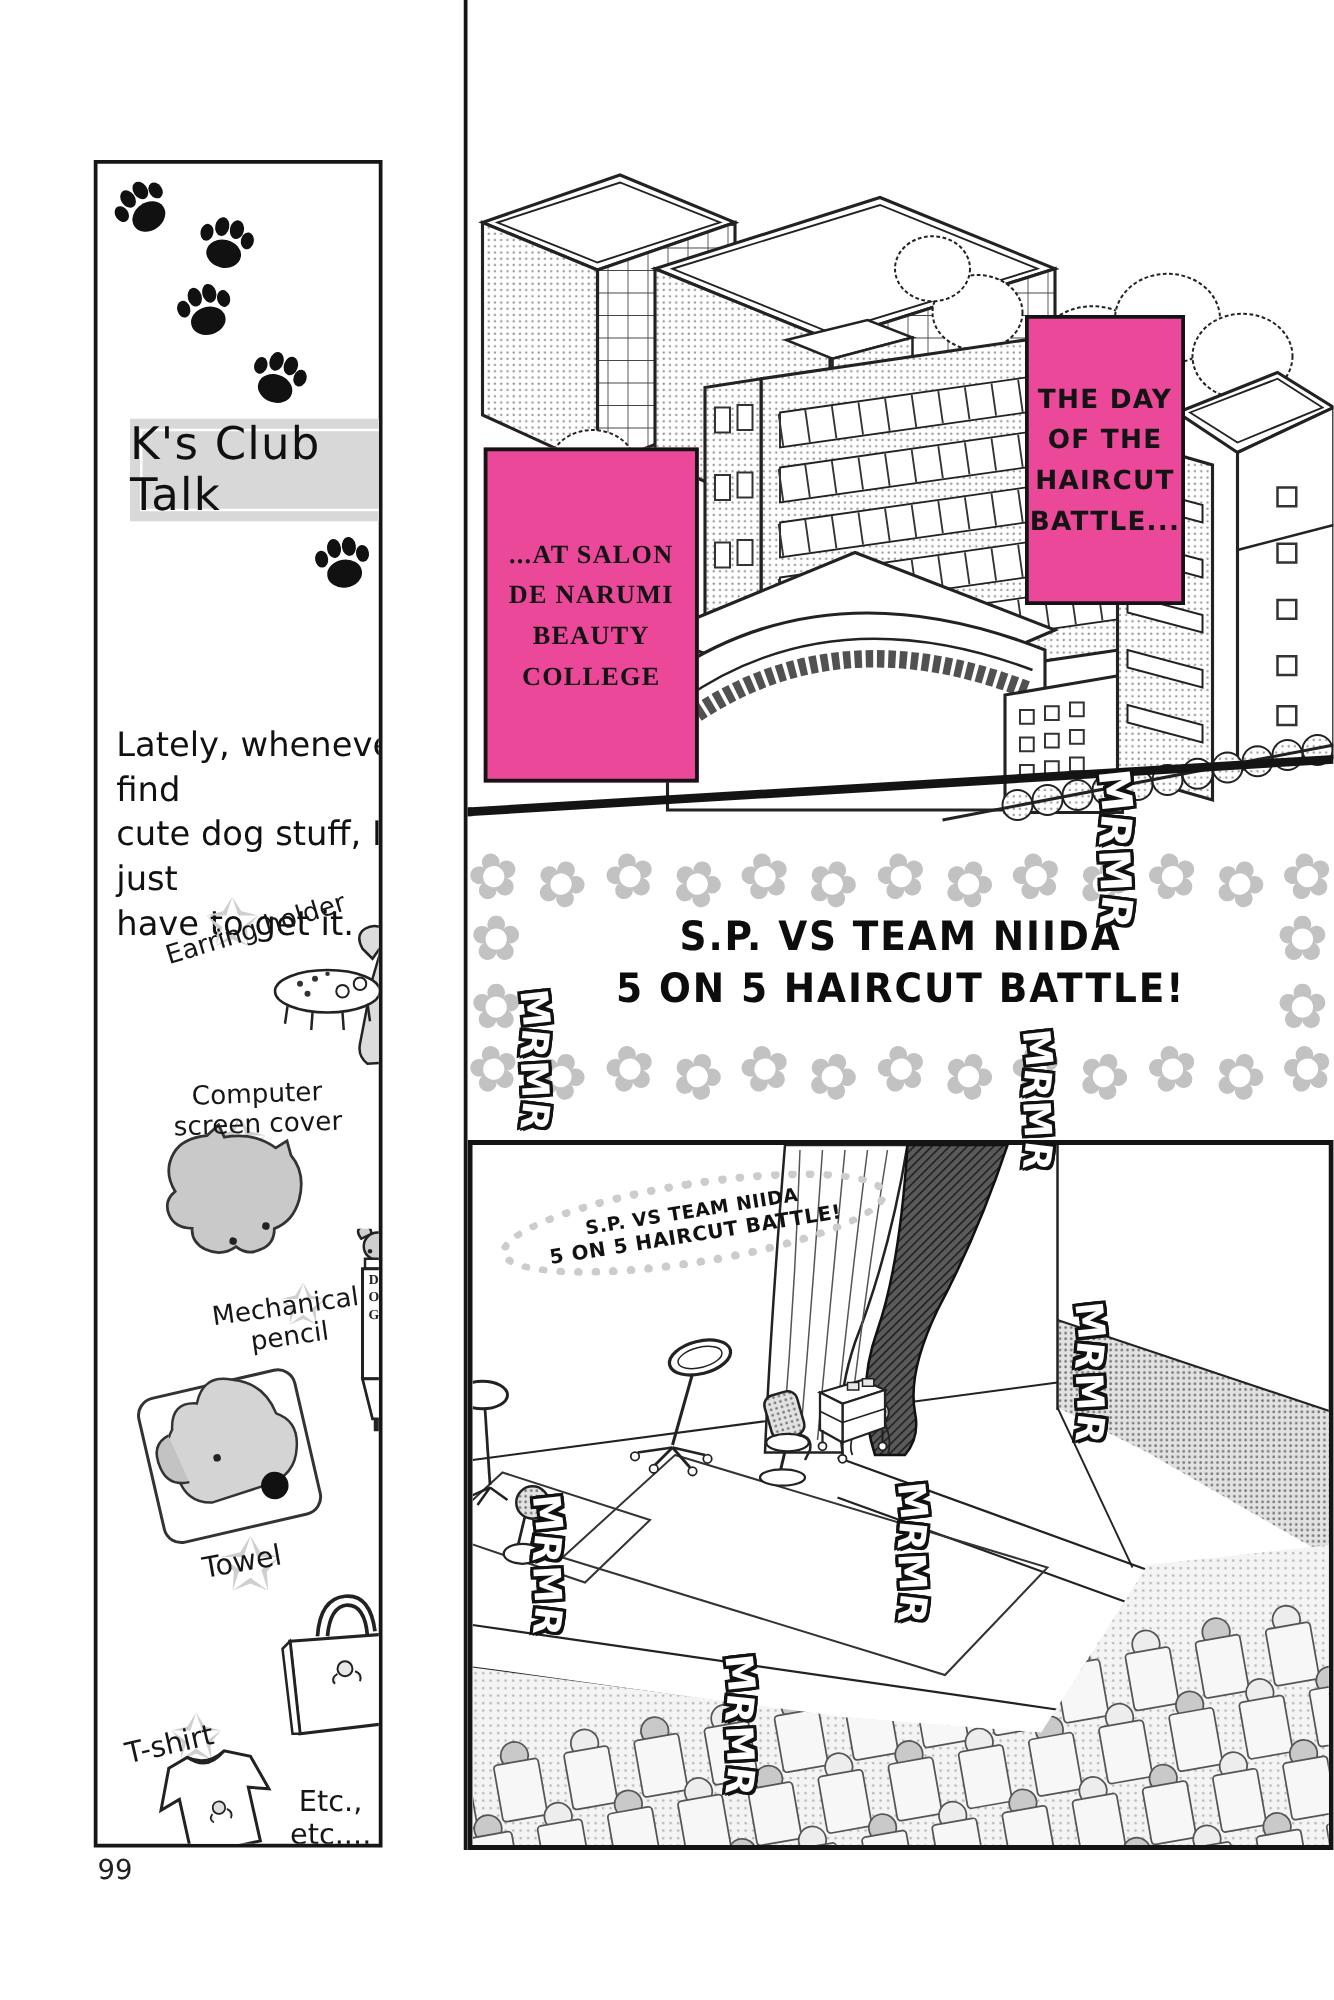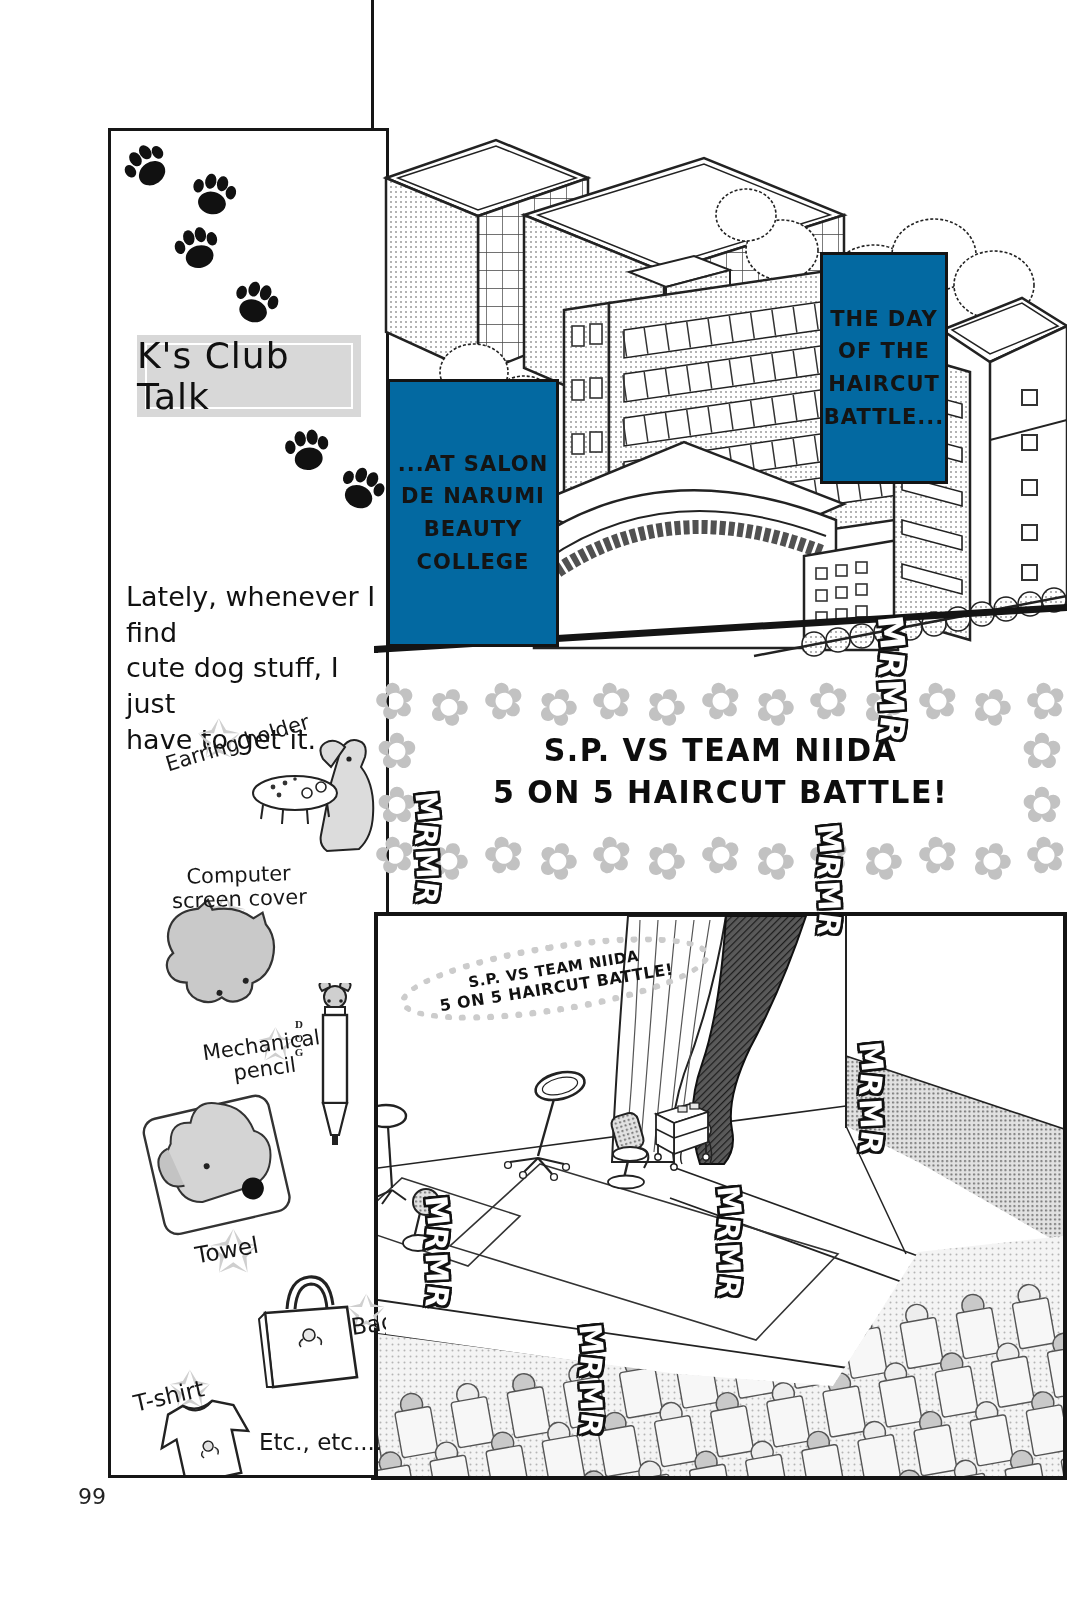--- a/index.html
+++ b/index.html
@@ -5,42 +5,42 @@
   html,body{margin:0;padding:0;background:#ffffff;}
   #page{position:relative;width:1067px;height:1600px;background:#ffffff;overflow:hidden;
         font-family:"DejaVu Sans",sans-serif;color:#141414;}
   .abs{position:absolute;}
   .prelines{white-space:pre-line;}
 
   
   #divider{left:371px;top:0;width:3px;height:1480px;background:#161616;}
 
   
-  #sidebar{left:75px;top:128px;width:281px;height:1350px;border:3px solid #161616;
-           box-sizing:border-box;background:#fff;overflow:hidden;margin-left:33px;}
+  #sidebar{left:75px;top:128px;width:231px;height:1350px;border:3px solid #161616;
+           box-sizing:border-box;background:#fff;overflow:hidden;}
   .paw{position:absolute;width:48px;height:44px;}
   #title-box{position:absolute;left:26px;top:204px;width:224px;height:82px;background:#d8d8d8;
              box-shadow:inset 0 0 0 8px #d8d8d8, inset 0 0 0 10px #ffffff;
              display:flex;align-items:center;justify-content:center;}
   #title-box span{font-size:36px;letter-spacing:1px;color:#101010;}
   #intro{position:absolute;left:15px;top:448px;width:260px;font-size:27px;line-height:1.32;color:#111;}
   .item-label{position:absolute;font-size:21px;line-height:1.15;color:#161616;text-align:center;z-index:3;}
   .star{position:absolute;font-size:52px;color:#cfcfcf;z-index:1;line-height:1;}
   .illus{position:absolute;z-index:2;}
   #pencil-brand{position:absolute;left:215px;top:893px;width:16px;font-size:11px;font-weight:bold;
                 writing-mode:vertical-lr;text-orientation:upright;letter-spacing:2px;color:#222;z-index:4;}
   #page-num{left:78px;top:1484px;font-size:22px;color:#222;}
 
   
   #panel-college{left:374px;top:0;width:693px;height:662px;}
   #panel-college svg{position:absolute;left:0;top:0;}
-  .caption{position:absolute;background:#0369a1;border:3px solid #141414;z-index:4;
+  .caption{position:absolute;background:#ec4899;border:3px solid #141414;z-index:4;
            display:flex;align-items:center;justify-content:center;text-align:center;
            font-weight:bold;font-size:21px;line-height:1.55;letter-spacing:1px;}
-  #cap-salon{left:13px;top:379px;width:166px;height:262px;}
+  #cap-salon{left:13px;top:358px;width:166px;height:262px;font-family:Liberation Serif, serif;}
   #cap-day{left:446px;top:252px;width:122px;height:226px;}
 
   
   #flower-banner{left:374px;top:676px;width:693px;height:204px;z-index:2;}
   .flower-row{position:absolute;left:0;right:0;display:flex;justify-content:space-between;
               font-size:50px;color:#c2c2c2;line-height:1;}
   .flower-row span:nth-child(2n){transform:translateY(6px) rotate(20deg);display:inline-block;}
   .flower-row span:nth-child(2n+1){transform:rotate(-12deg);display:inline-block;}
   .flower-col{position:absolute;display:flex;flex-direction:column;justify-content:space-between;
               font-size:50px;color:#c2c2c2;line-height:1;height:104px;top:50px;}

